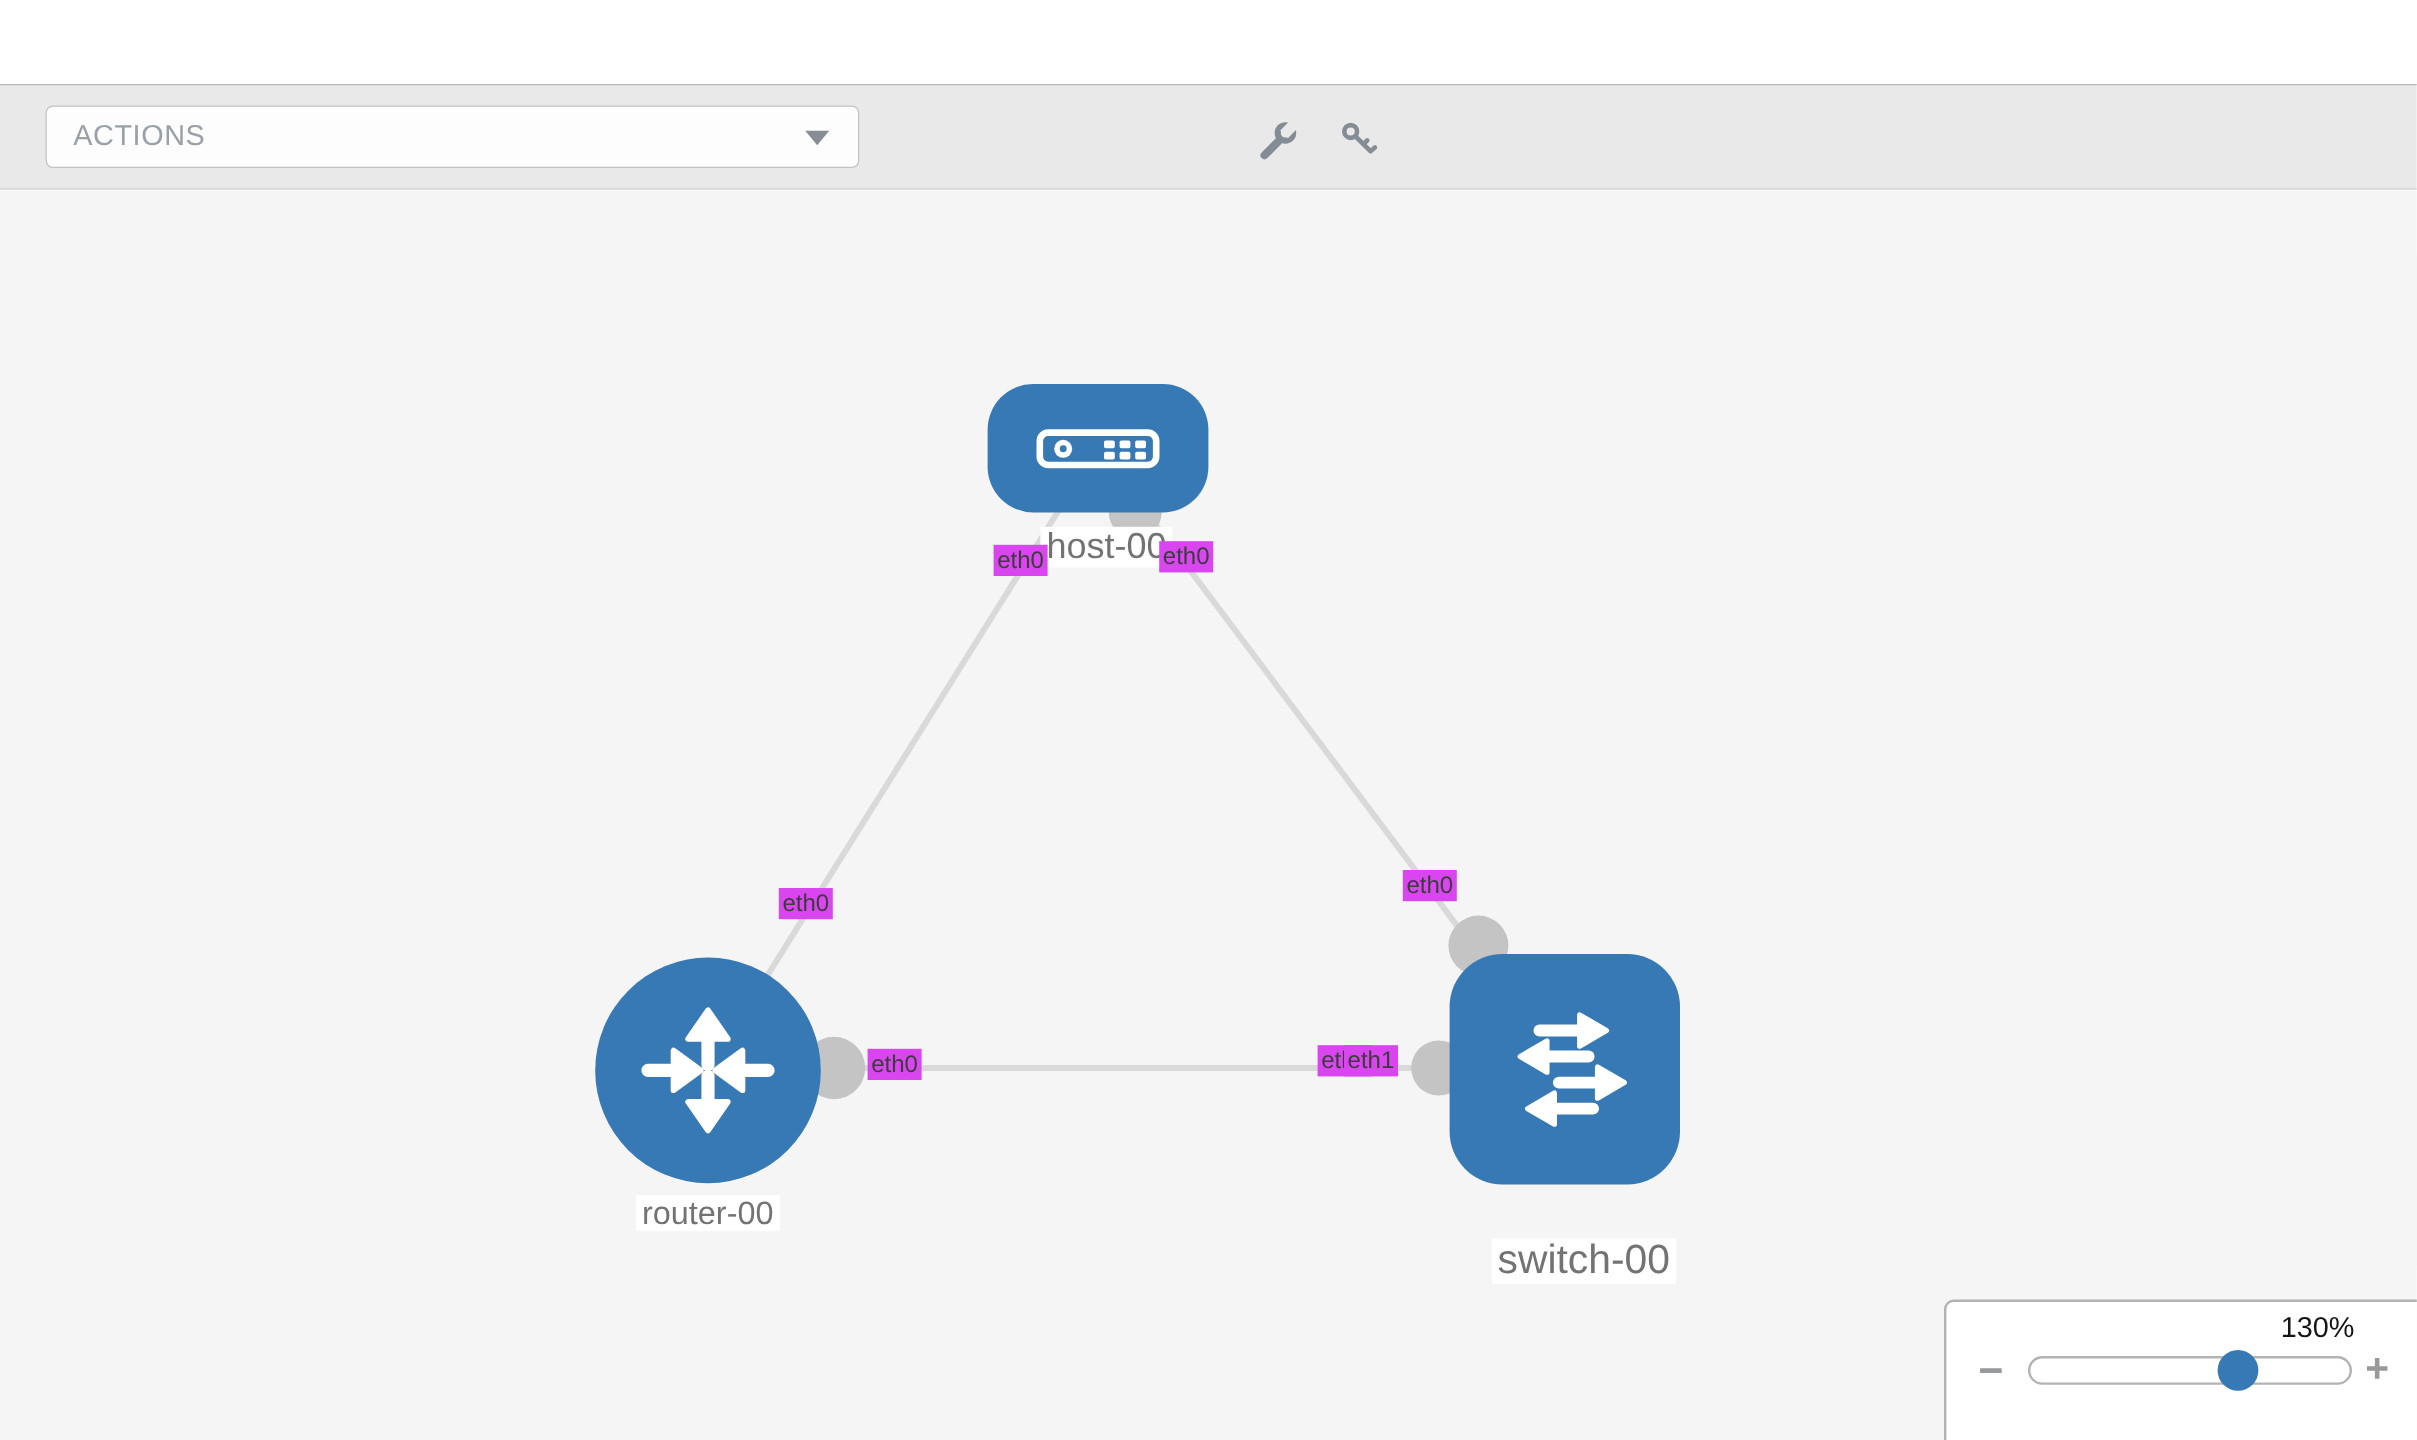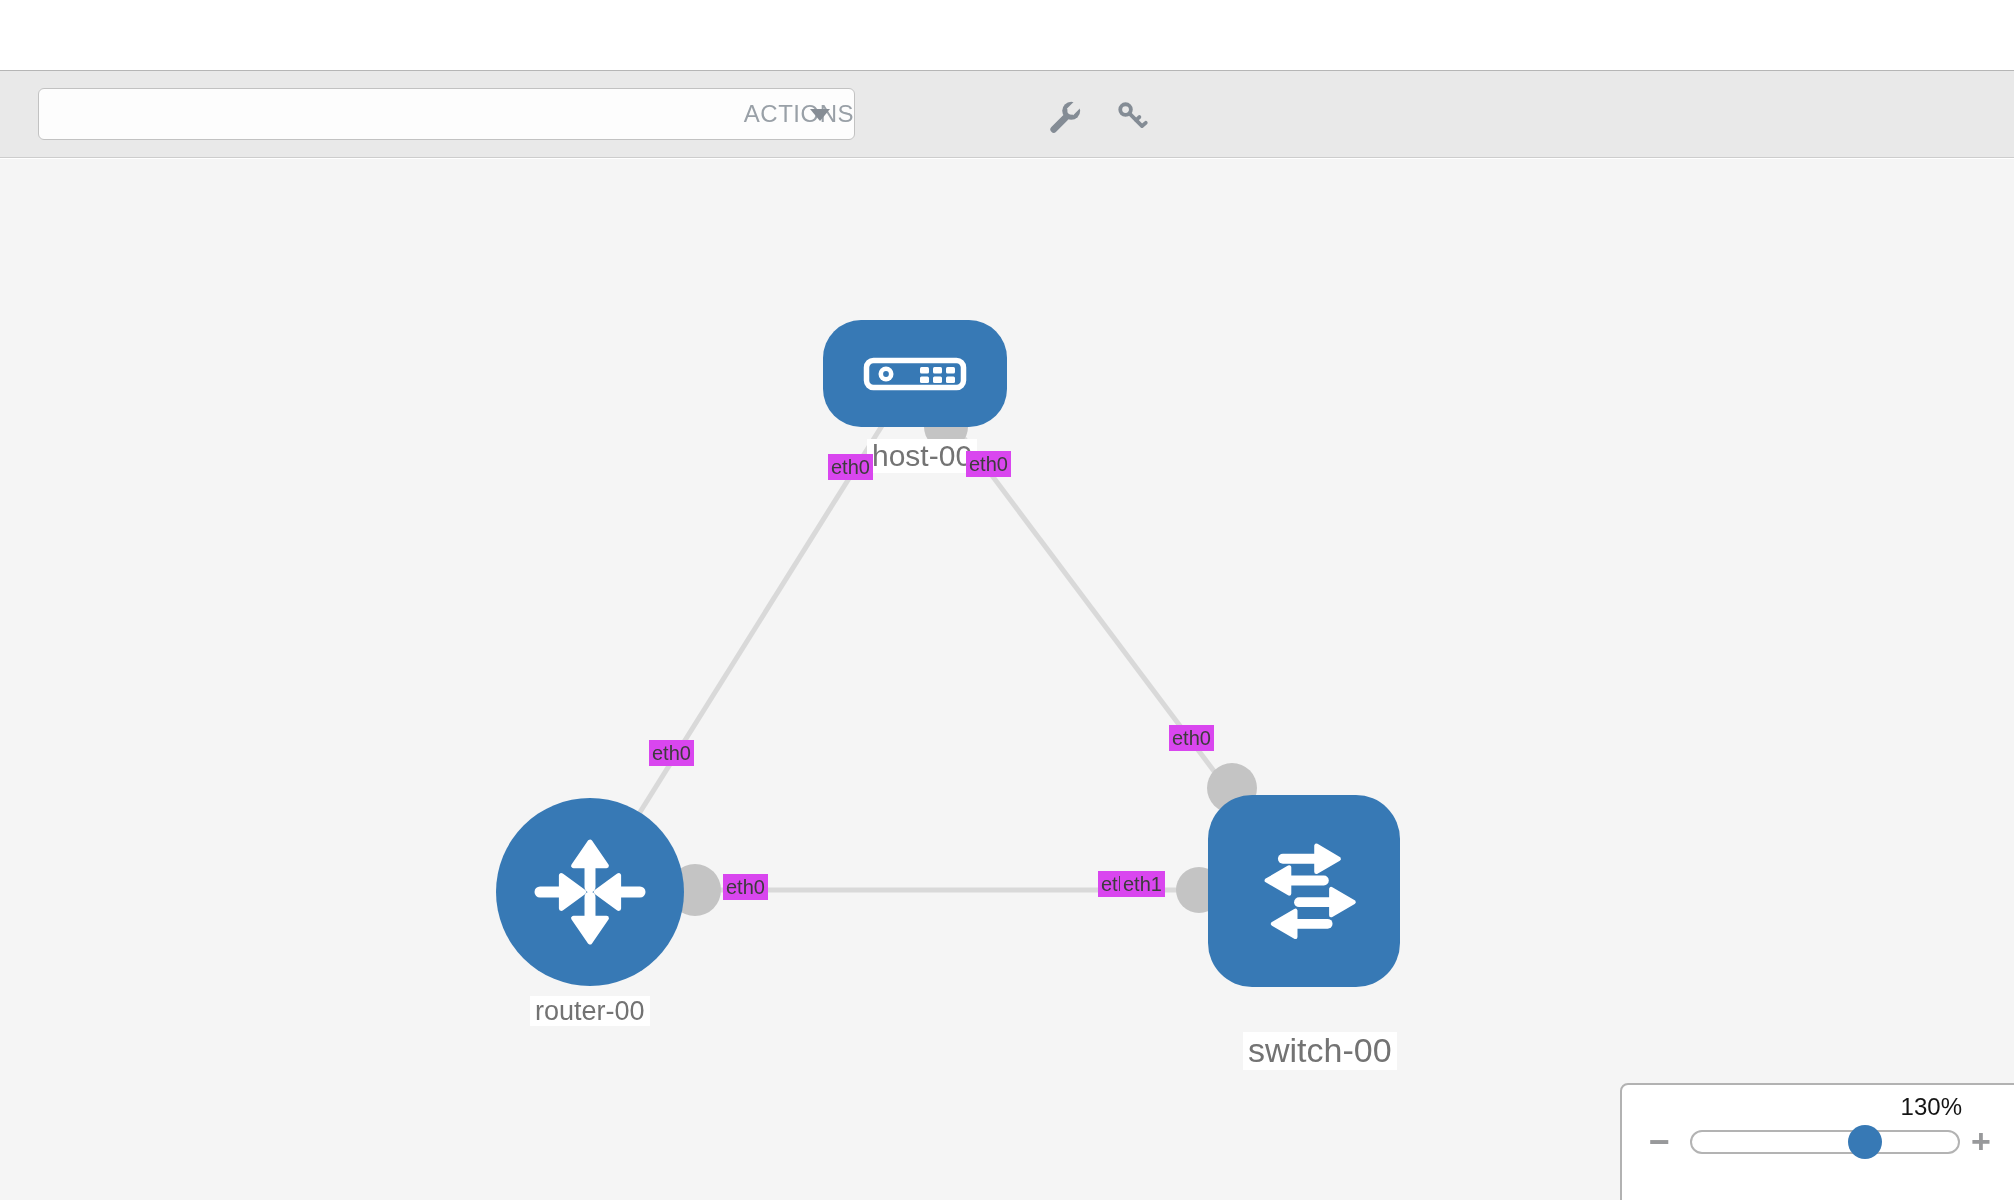--- a/index.html
+++ b/index.html
@@ -16,21 +16,21 @@
 
   
   .toolbar{position:absolute;left:0;top:70px;width:2014px;height:88px;background:#e9e9e9;
     border-top:1px solid #b6b6b6;border-bottom:1px solid #cdcdcd;box-sizing:border-box;}
   .select{position:absolute;top:17px;height:52px;background:#fdfdfd;border:1px solid #c2c2c2;
     border-radius:6px;box-sizing:border-box;display:flex;align-items:center;cursor:pointer;}
   .select .label{margin-left:22px;font-size:24px;color:#99a0a7;letter-spacing:0.5px;}
   .chev{position:absolute;right:24px;top:20px;width:0;height:0;
     border-left:10px solid transparent;border-right:10px solid transparent;
     border-top:12px solid #868d95;}
-  .actions-select{left:38px;width:817px;justify-content:flex-end;}
+  .actions-select{left:38px;width:678px;}
   .search-select{left:1183px;width:794px;}
   .tool-btn{position:absolute;top:24px;width:44px;height:44px;background:transparent;border:none;
     display:flex;align-items:center;justify-content:center;cursor:pointer;padding:0;}
   .wrench-btn{left:1043px;}
   .key-btn{left:1111px;}
 
   
   .canvas{position:absolute;left:0;top:159px;width:2014px;height:1041px;background:#f5f5f5;overflow:hidden;}
   .links-svg{position:absolute;left:0;top:0;z-index:1;}
   .port{position:absolute;border-radius:50%;background:#c4c4c4;z-index:2;}

